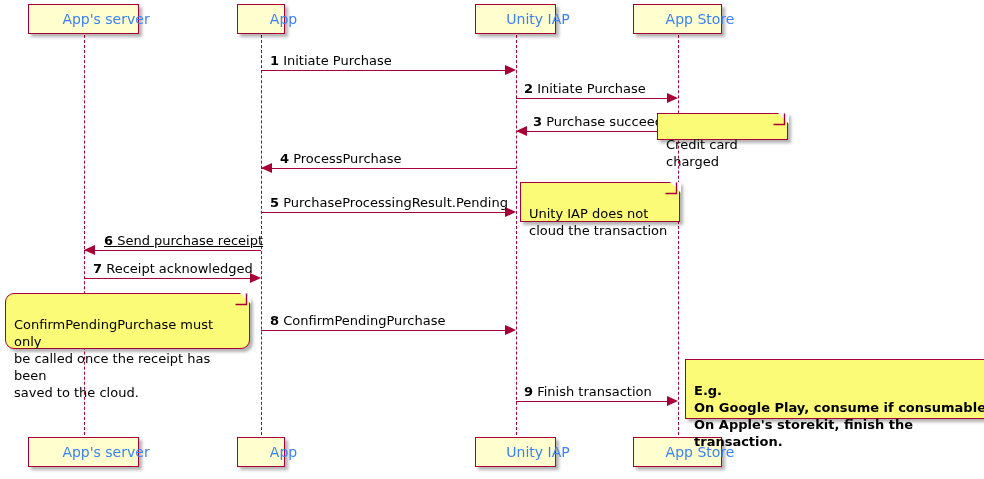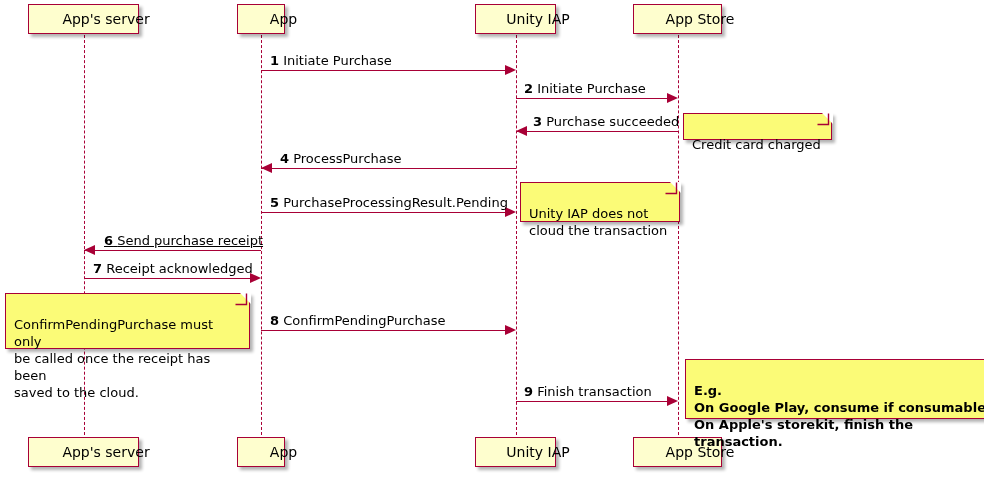--- a/index.html
+++ b/index.html
@@ -18,21 +18,21 @@
     background: #ffffff;
     overflow: hidden;
   }
 
   
   .participant {
     position: absolute;
     box-sizing: border-box;
     background: #FEFECE;
     border: 1.5px solid #A80036;
-    color: #000000;
+    color: #3b82f6;
     font-size: 14px;
     line-height: 1;
     display: flex;
     align-items: center;
     justify-content: center;
     white-space: nowrap;
     box-shadow: 3px 3px 3px rgba(0,0,0,0.30);
     z-index: 5;
     padding-left: 45px;
   }
@@ -162,21 +162,21 @@
     <span>Initiate Purchase</span>
   </div>
 
   <div class="msg" style="left:516px; top:131px; width:162px;"></div>
   <div class="arrowhead left" style="left:516px; top:126px;"></div>
   <div class="msg-label" style="left:533px; top:115px;">
     <span class="seq">3</span>
     <span>Purchase succeeded</span>
   </div>
 
-  <div class="note" style="left:683px; top:113px; width:149px; height:27px; line-height:17px;">
+  <div class="note" style="left:657px; top:113px; width:131px; height:27px; line-height:17px;">
     <span>Credit card charged</span>
     <span class="fold"></span>
     <svg class="fold-line" viewBox="0 0 15 15">
       <path d="M 0.5 11.5 L 11.5 11.5 L 11.5 0.5" fill="none" stroke="#A80036" stroke-width="1.4"></path>
     </svg>
   </div>
 
   <div class="msg" style="left:261px; top:168px; width:255px;"></div>
   <div class="arrowhead left" style="left:261px; top:163px;"></div>
   <div class="msg-label" style="left:280px; top:152px;">
@@ -207,21 +207,21 @@
     <span>Send purchase receipt</span>
   </div>
 
   <div class="msg" style="left:84px; top:278px; width:167px;"></div>
   <div class="arrowhead right" style="left:250px; top:273px;"></div>
   <div class="msg-label" style="left:93px; top:262px;">
     <span class="seq">7</span>
     <span>Receipt acknowledged</span>
   </div>
 
-  <div class="note" style="left:5px; top:293px; width:245px; height:56px;">
+  <div class="note" style="left:5px; top:293px; width:245px; height:56px;border-radius:9px;">
     <span>ConfirmPendingPurchase must only
 be called once the receipt has been
 saved to the cloud.</span>
     <span class="fold"></span>
     <svg class="fold-line" viewBox="0 0 15 15">
       <path d="M 0.5 11.5 L 11.5 11.5 L 11.5 0.5" fill="none" stroke="#A80036" stroke-width="1.4"></path>
     </svg>
   </div>
 
   <div class="msg" style="left:261px; top:330px; width:245px;"></div>

